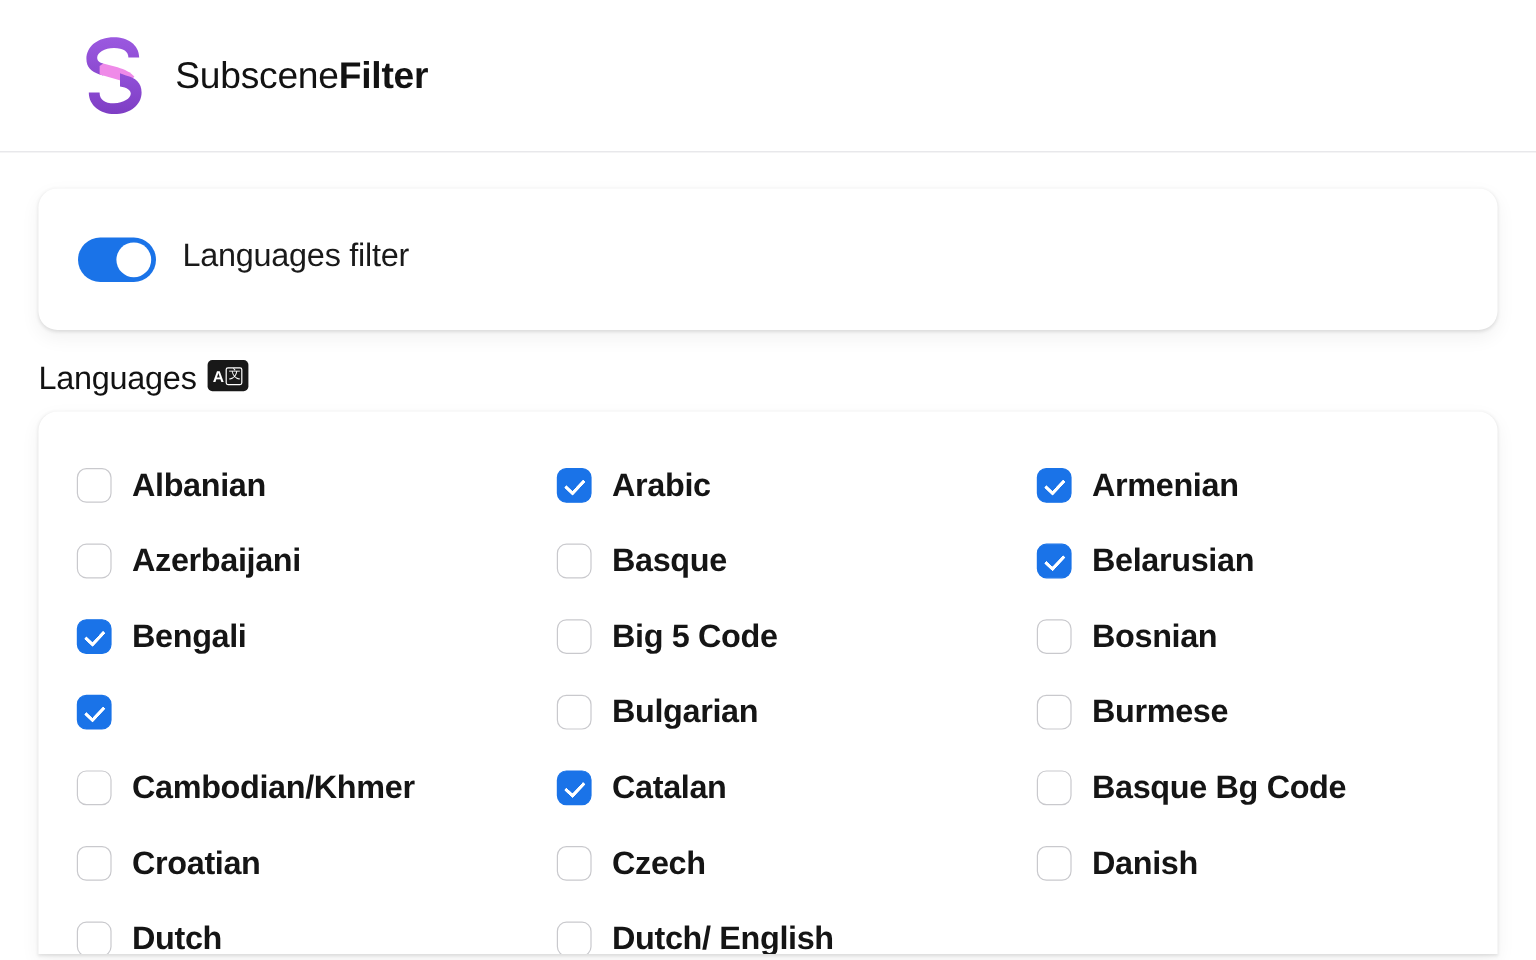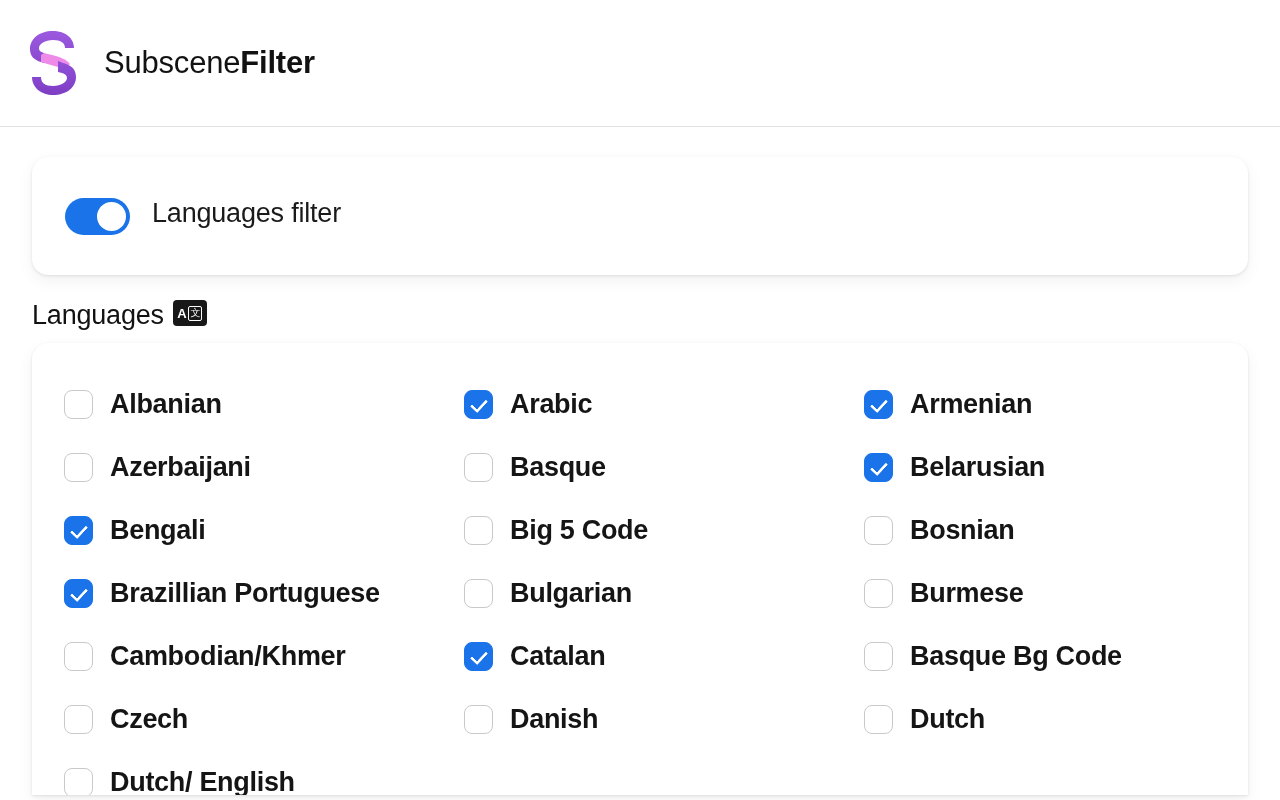--- a/index.html
+++ b/index.html
@@ -16,21 +16,21 @@
     color: #1f1f1f;
     -webkit-font-smoothing: antialiased;
   }
 
   
   .app-header {
     height: 127px;
     border-bottom: 1px solid #e3e3e6;
     display: flex;
     align-items: center;
-    padding-left: 20px;
+    padding-left: 62px;
     background: #fff;
   }
 
   .brand {
     display: flex;
     align-items: center;
     gap: 18px;
   }
 
   .logo-mark {
@@ -278,41 +278,44 @@
       <label class="lang-item">
         <span class="checkbox"></span>
         <span class="lang-label">Big 5 Code</span>
       </label>
       <label class="lang-item">
         <span class="checkbox"></span>
         <span class="lang-label">Bosnian</span>
       </label>
       <label class="lang-item">
         <span class="checkbox checked"></span>
-        <span class="lang-label">Brazillian Portuguese</span>
       </label>
       <label class="lang-item">
         <span class="checkbox"></span>
         <span class="lang-label">Bulgarian</span>
       </label>
       <label class="lang-item">
         <span class="checkbox"></span>
         <span class="lang-label">Burmese</span>
       </label>
       <label class="lang-item">
         <span class="checkbox"></span>
         <span class="lang-label">Cambodian/Khmer</span>
       </label>
       <label class="lang-item">
         <span class="checkbox checked"></span>
         <span class="lang-label">Catalan</span>
       </label>
       <label class="lang-item">
         <span class="checkbox"></span>
         <span class="lang-label">Basque Bg Code</span>
+      </label>
+      <label class="lang-item">
+        <span class="checkbox"></span>
+        <span class="lang-label">Croatian</span>
       </label>
       <label class="lang-item">
         <span class="checkbox"></span>
         <span class="lang-label">Czech</span>
       </label>
       <label class="lang-item">
         <span class="checkbox"></span>
         <span class="lang-label">Danish</span>
       </label>
       <label class="lang-item">

